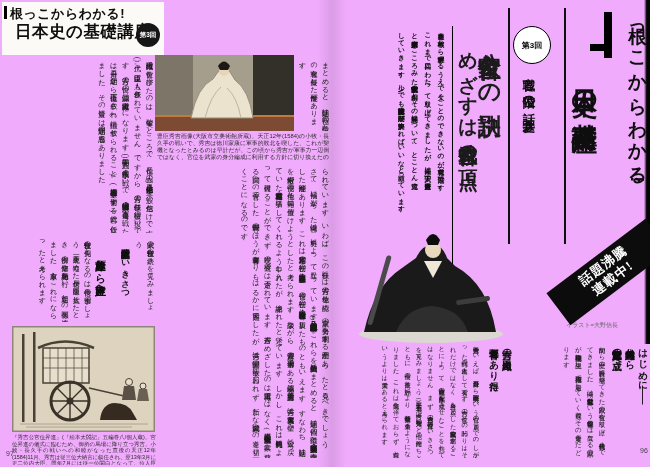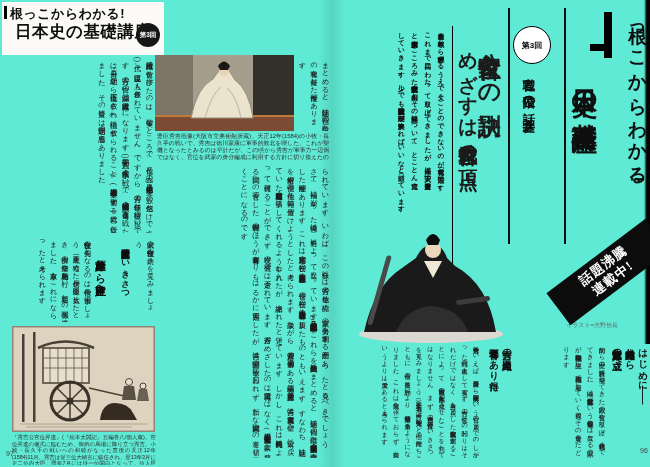--- a/index.html
+++ b/index.html
@@ -1,18 +1,18 @@
 <!DOCTYPE html>
 <html><head>
 <meta charset="utf-8">
 <style>
   html,body{margin:0;padding:0;}
   body{width:650px;height:467px;overflow:hidden;background:#e9e7e2;
        font-family:"Liberation Serif", serif;}
-  .spread{position:absolute;left:0;top:0;width:650px;height:467px;background:#5eead4;}
+  .spread{position:absolute;left:0;top:0;width:650px;height:467px;background:#f0abfc;}
   .abs{position:absolute;}
   .v{writing-mode:vertical-rl;text-orientation:mixed;}
   .prelines{white-space:pre-line;}
   .serifbody{font-family:"Liberation Serif", serif;color:#1b1b1b;}
   .gothic{font-family:"Liberation Sans", sans-serif;color:#0f0f0f;}
   .cap{font-family:"Liberation Sans", sans-serif;color:#2b2b2b;text-align:justify;}
   .rule{background:#101010;}
   .pageno{font-family:"Liberation Sans", sans-serif;color:#444;font-size:7px;}
   .clip{overflow:hidden;}
 

